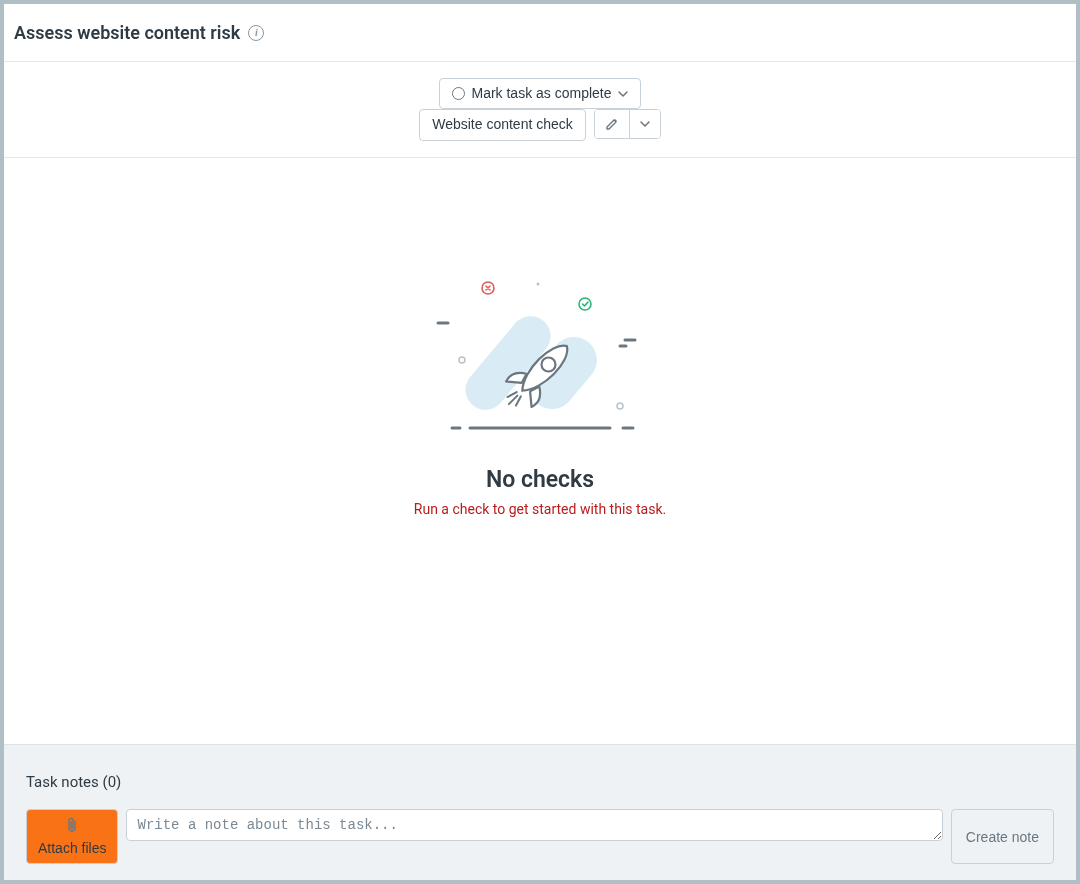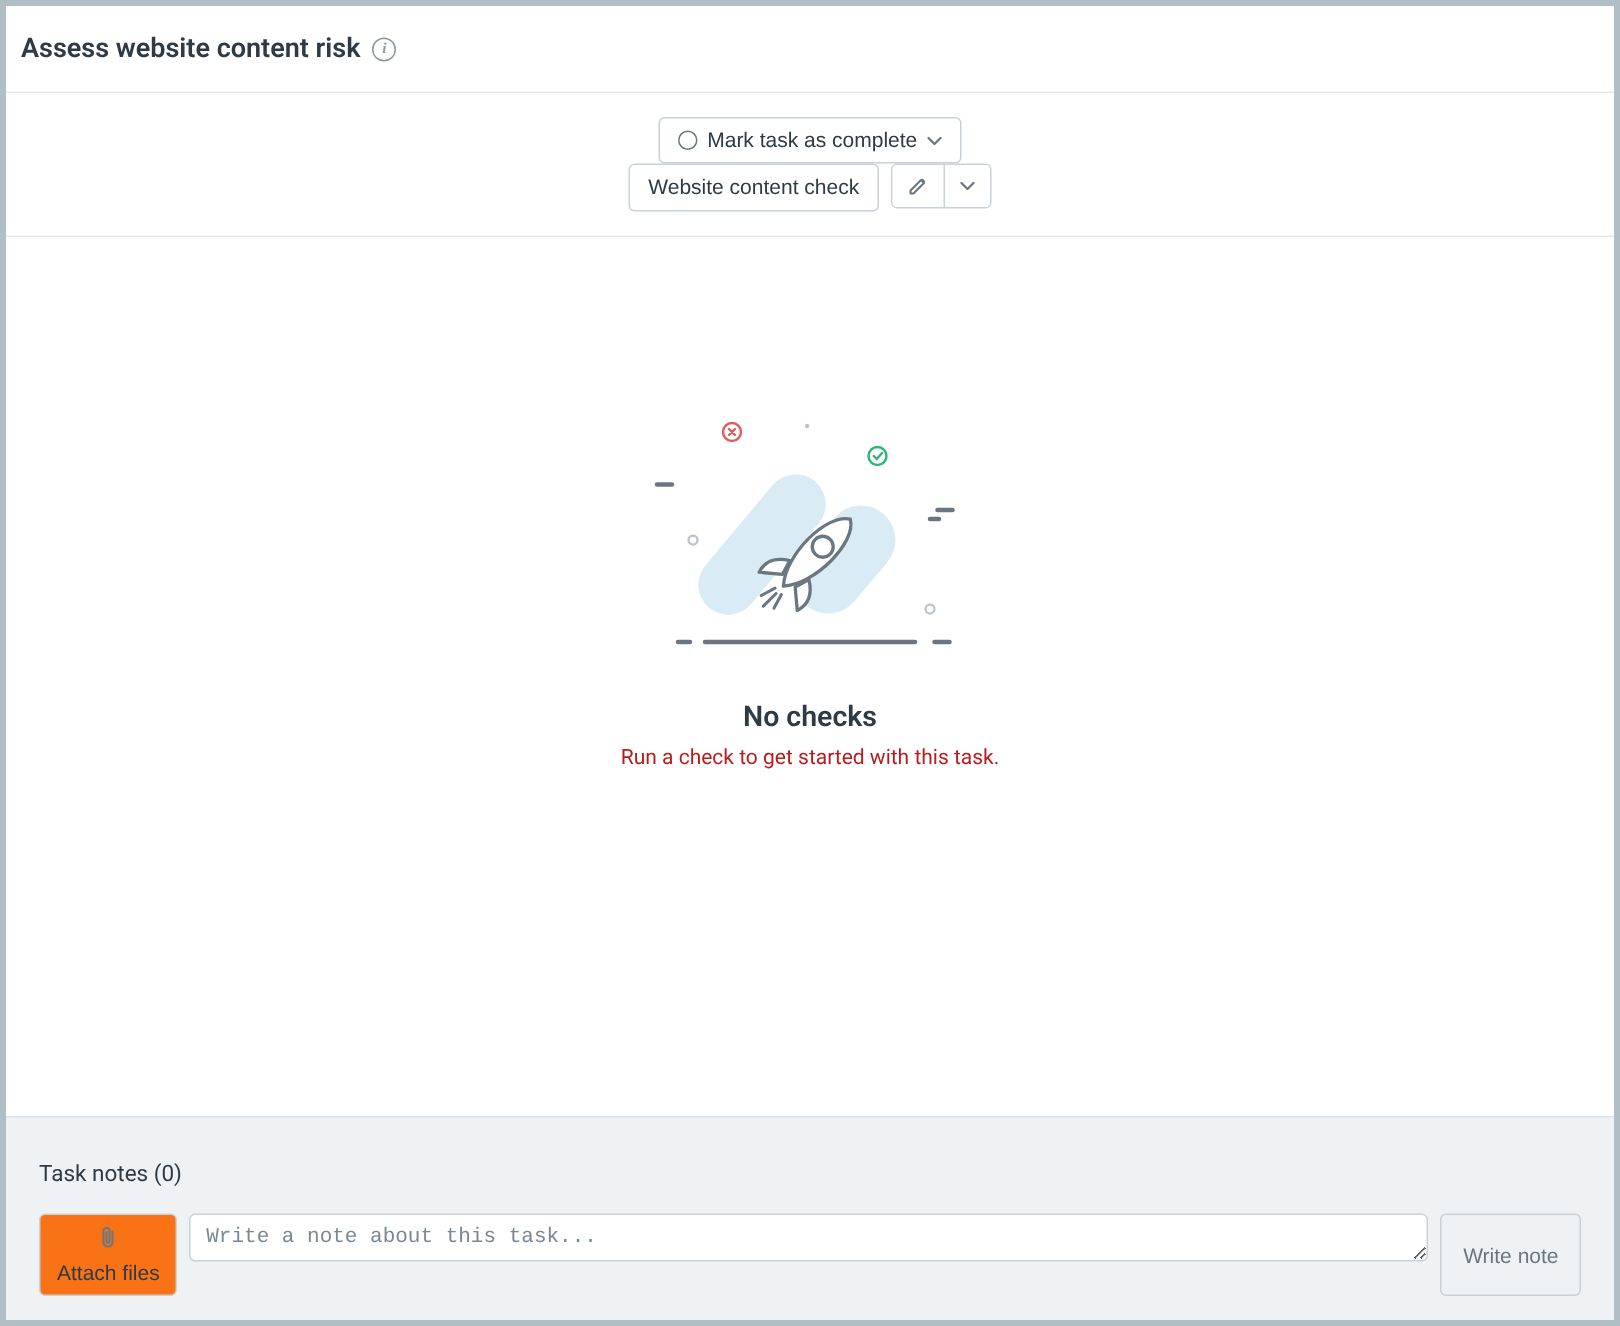--- a/index.html
+++ b/index.html
@@ -101,21 +101,21 @@
     justify-content: flex-start;
     padding-top: 120px;
   }
   .illustration {
     width: 220px;
     height: 170px;
     position: relative;
     margin-bottom: 18px;
   }
   .empty-title {
-    font-size: 19px;
+    font-size: 23px;
     font-weight: 600;
     color: #2f3b44;
     margin-bottom: 8px;
   }
   .empty-sub {
     font-size: 14px;
     color: #b91c1c;
   }
 
   .notes-panel {
@@ -263,18 +263,18 @@
     <div class="notes-title">Task notes (0)</div>
     <div class="notes-row">
       <button class="attach-btn">
         <svg width="12" height="16" viewBox="0 0 12 16">
           <path d="M9 4 V11 a3 3 0 0 1 -6 0 V3.5 a2 2 0 0 1 4 0 V10.5 a1 1 0 0 1 -2 0 V4.5" fill="none" stroke="#6a7781" stroke-width="1.4" stroke-linecap="round"></path>
         </svg>
         <span>Attach files</span>
       </button>
       <textarea class="note-input" placeholder="Write a note about this task..." style=""></textarea>
       <button class="create-note-btn">
-        <span>Write note</span>
+        <span>Create note</span>
       </button>
     </div>
   </div>
 
 </div>
 
 </body></html>

